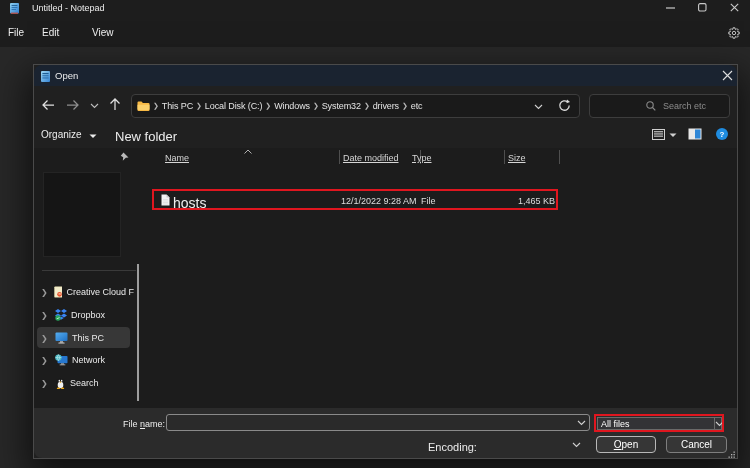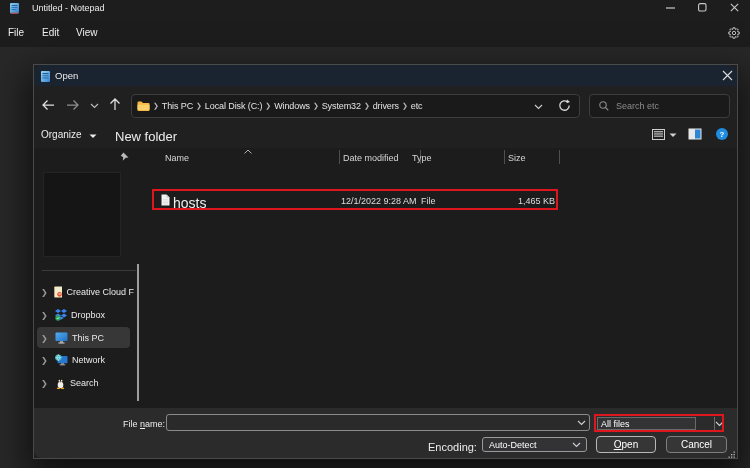--- a/index.html
+++ b/index.html
@@ -5,28 +5,28 @@
 * { margin:0; padding:0; box-sizing:border-box; }
 html,body { width:750px; height:468px; overflow:hidden; }
 body { font-family:"Liberation Sans", sans-serif; background:#282828; position:relative; }
 .abs { position:absolute; }
 .topbars { position:absolute; left:0; top:0; width:750px; height:47px; background:#1d1d1d; }
 .ttl { position:absolute; left:32px; top:3px; font-size:9px; color:#ececec;text-align:center; }
 .menu { position:absolute; top:27px; font-size:10px; color:#f0f0f0; }
 .dlg { position:absolute; left:33px; top:64px; width:705px; height:395px; background:#202020; border:1px solid #4a4a4a; border-radius:0; box-shadow:0 14px 34px 6px rgba(0,0,0,0.62); }
 .dtitle { position:absolute; left:0; top:0; width:703px; height:21px; background:#1a2330; border-radius:8px 8px 0 0; }
 .crumbbox { position:absolute; left:97px; top:29px; width:449px; height:24px; background:#1a1a1a; border:1px solid #3d3d3d; border-radius:4px; display:flex; align-items:center; font-size:9px; letter-spacing:-0.1px; color:#e4e4e4; white-space:nowrap; }
-.searchbox { position:absolute; left:555px; top:29px; width:141px; height:24px; background:#1a1a1a; border:1px solid #3d3d3d; border-radius:4px; display:flex; align-items:center; font-size:9px; color:#8c8c8c; }
+.searchbox { position:absolute; left:555px; top:29px; width:141px; height:24px; background:#1a1a1a; border:1px solid #3d3d3d; border-radius:4px; display:flex; align-items:center; font-size:9px; color:#8c8c8c;padding-left:47px; }
 .crumbsep { color:#b4b4b4; font-size:7px; padding:0 3px; }
 .content { position:absolute; left:0; top:83px; width:703px; height:260px; background:#1c1c1c; }
 .botbar { position:absolute; left:0; top:343px; width:703px; height:50px; background:#2b2b2b; border-radius:0 0 8px 8px; }
 .sideitem { position:absolute; left:3px; padding-left:4px; width:97px; height:22px; display:flex; align-items:center; font-size:9px; color:#eaeaea; white-space:nowrap; overflow:hidden; }
 .chev { color:#9a9a9a; font-size:8px; width:14px; }
 .sideitem svg { margin-right:4px; }
-.hdrtxt { position:absolute; top:5px; font-size:9px; color:#d6d6d6; }
+.hdrtxt { position:absolute; top:5px; font-size:9px; color:#d6d6d6;text-decoration:underline; }
 .colsep { position:absolute; top:2px; width:1px; height:14px; background:#4f4f4f; }
 .redbox { position:absolute; border:2px solid #e0161f; }
 .btn { position:absolute; height:17px; background:#363636; border-radius:4px; font-size:10px; color:#fff; display:flex; align-items:center; justify-content:center; }
 .combo { position:absolute; background:#333336; display:flex; align-items:center; font-size:9px; color:#fff; }
 svg { display:block; }
 </style>
 </head>
 <body>
 <div class="topbars"></div>
 
@@ -50,21 +50,21 @@
   </svg>
 <svg class="abs" style="left:698px;top:3px" width="9" height="9" viewBox="0 0 9 9">
     <rect x="0.6" y="0.6" width="7.4" height="7.4" rx="1.5" fill="none" stroke="#c9c9c9" stroke-width="1.1"></rect>
   </svg>
 <svg class="abs" style="left:730px;top:3px" width="9" height="9" viewBox="0 0 9 9">
     <path d="M0.8 0.8 L8.2 8.2 M8.2 0.8 L0.8 8.2" stroke="#c9c9c9" stroke-width="1.1"></path>
   </svg>
 
 <div class="menu" style="left:8px">File</div>
 <div class="menu" style="left:42px">Edit</div>
-<div class="menu" style="left:76px">View</div>
+<div class="menu" style="left:92px">View</div>
 
 <svg class="abs" style="left:728px;top:27px" width="12" height="12" viewBox="0 0 12 12">
     <path fill="none" stroke="#c0c0c0" stroke-width="1" stroke-linejoin="round" d="M11.20 4.97 L11.20 7.03 L9.97 7.01 L9.52 8.10 L10.41 8.94 L8.94 10.41 L8.10 9.52 L7.01 9.97 L7.03 11.20 L4.97 11.20 L4.99 9.97 L3.90 9.52 L3.06 10.41 L1.59 8.94 L2.48 8.10 L2.03 7.01 L0.80 7.03 L0.80 4.97 L2.03 4.99 L2.48 3.90 L1.59 3.06 L3.06 1.59 L3.90 2.48 L4.99 2.03 L4.97 0.80 L7.03 0.80 L7.01 2.03 L8.10 2.48 L8.94 1.59 L10.41 3.06 L9.52 3.90 L9.97 4.99 Z"></path>
     <circle cx="6" cy="6" r="1.7" fill="none" stroke="#c0c0c0" stroke-width="1"></circle>
   </svg>
 
 <div class="dlg">
   <div class="dtitle"></div>
 
   <svg class="abs" style="left:7px;top:6px" width="9" height="11" viewBox="0 0 9 11">
@@ -251,33 +251,30 @@
   <div class="redbox" style="left:118px;top:124px;width:406px;height:21px"></div>
 
   <div class="botbar"></div>
 
   <div class="abs" style="left:89px;top:354px;font-size:9px;color:#ededed">File <u>n</u>ame:</div>
   <div class="abs" style="left:132px;top:349px;width:424px;height:17px;background:#2a2a2a;border:1px solid #8a8a8a;border-radius:3px"></div>
   <svg class="abs" style="left:543px;top:355px" width="9" height="6" viewBox="0 0 9 6">
       <path d="M1 1 L4.5 4.5 L8 1" stroke="#d0d0d0" stroke-width="1.1" fill="none"></path>
     </svg>
 
-  <div class="combo" style="left:563px;top:352px;width:99px;height:13px;border:1px solid #6a6a6a">
+  <div class="combo" style="left:563px;top:352px;width:125px;height:13px;border:1px solid #6a6a6a">
     <span style="margin-left:3px">All files</span>
   </div>
   <div class="abs" style="left:680px;top:352px;width:1px;height:13px;background:#6a6a6a"></div>
   <svg class="abs" style="left:681px;top:356px" width="9" height="6" viewBox="0 0 9 6">
       <path d="M1 1 L4.5 4.5 L8 1" stroke="#d0d0d0" stroke-width="1.1" fill="none"></path>
     </svg>
   <div class="redbox" style="left:560px;top:349px;width:130px;height:18px"></div>
 
   <div class="abs" style="left:394px;top:376px;font-size:11px;color:#ededed">Encoding:</div>
-  <div class="combo" style="left:448px;top:372px;width:105px;height:15px;border:1px solid #9a9a9a;border-radius:3px">
-    <span style="margin-left:6px">Auto-Detect</span>
-  </div>
   <svg class="abs" style="left:538px;top:377px" width="9" height="6" viewBox="0 0 9 6">
       <path d="M1 1 L4.5 4.5 L8 1" stroke="#d0d0d0" stroke-width="1.1" fill="none"></path>
     </svg>
 
   <div class="btn" style="left:562px;top:371px;width:60px;border:1px solid #b8b8b8">
       <span><u>O</u>pen</span>
     </div>
   <div class="btn" style="left:632px;top:371px;width:61px;border:1px solid #7e7e7e">Cancel</div>
 
   <svg class="abs" style="left:694px;top:386px" width="8" height="8" viewBox="0 0 8 8">

